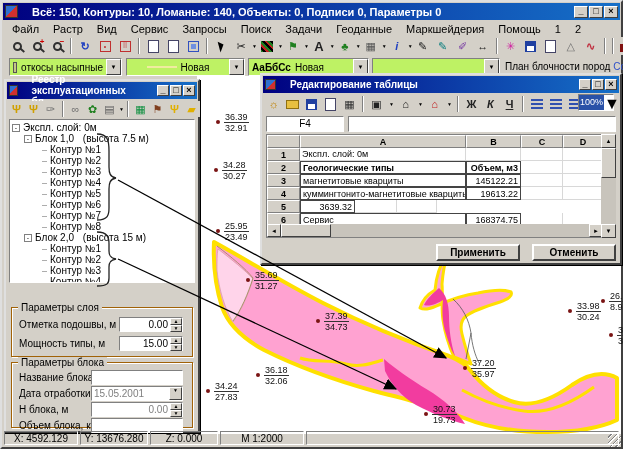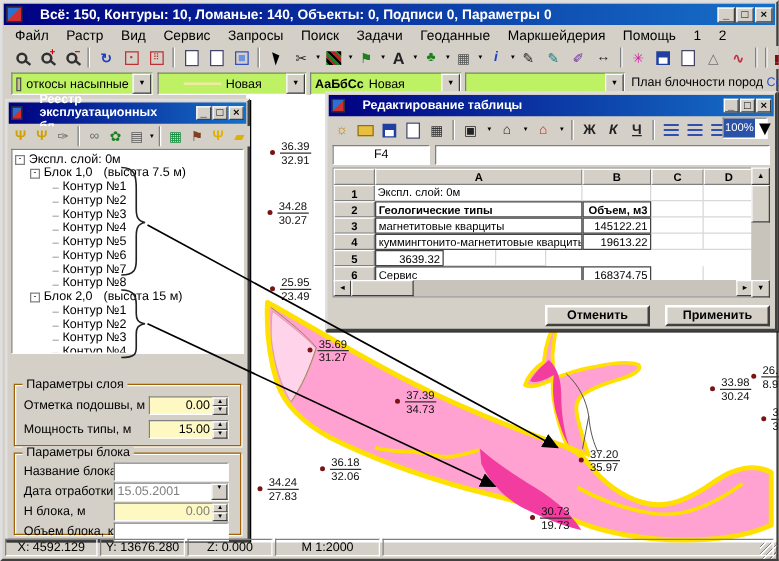--- a/index.html
+++ b/index.html
@@ -63,21 +63,21 @@
   #regtools .tbtn{min-width:17px;height:16px;font-size:11px}
   #regtree{position:absolute;left:3px;top:38px;width:186px;height:164px;background:#fff;
            border:1px solid;border-color:#808080 #fff #fff #808080;font-size:10px;overflow:hidden;padding:2px 0 0 2px}
   .trow{height:11px;display:flex;align-items:center;gap:3px;white-space:nowrap}
   .pmbox{width:8px;height:8px;border:1px solid #808080;background:#fff;font-size:7px;line-height:6px;text-align:center;color:#000;flex:0 0 auto}
   .tick{color:#808080;font-size:9px}
   .group{position:absolute;left:5px;right:5px;border:1px solid #a16207;box-shadow:1px 1px 0 #fff,inset 1px 1px 0 #fff}
   .gleg{position:absolute;top:-6px;left:6px;background:#d4d0c8;padding:0 3px;font-size:10px}
   .frow{position:absolute;left:7px;right:7px;height:14px;font-size:10px}
   .frow .flbl{position:absolute;left:0;top:2px}
-  .spin{position:absolute;right:2px;top:0;width:64px;height:15px;background:#fef9c3;
+  .spin{position:absolute;right:2px;top:0;width:64px;height:15px;background:#ffffff;
         border:1px solid;border-color:#808080 #fff #fff #808080;font-size:10px}
   .spin .sval{position:absolute;left:2px;right:14px;top:1px;text-align:right}
   .sbtns{position:absolute;right:0;top:0;width:12px;height:100%;display:flex;flex-direction:column}
   .sbtns span{flex:1;background:#d4d0c8;border:1px solid;border-color:#fff #404040 #404040 #fff;
         font-size:5px;line-height:5px;text-align:center;color:#000}
   .txtin{position:absolute;right:2px;top:0;width:92px;height:15px;background:#fff;
         border:1px solid;border-color:#808080 #fff #fff #808080;font-size:10px;padding:1px 2px}
   .gray{color:#808080}
   
   #tabwin{position:absolute;left:258px;top:71px;width:362px;height:192px;z-index:35;
@@ -591,22 +591,22 @@
         <span style="flex:1"></span>
         <span class="scrbtn">►</span>
       </div>
     </div>
     <div id="vscroll">
       <span class="scrbtnv">▲</span>
       <span class="thumbv" style="display:block"></span>
       <span class="scrbtnv" style="position:absolute;bottom:0;width:100%">▼</span>
     </div>
     <div id="tabbtns">
+      <span class="pushbtn">Применить</span>
       <span class="pushbtn">Отменить</span>
-      <span class="pushbtn">Применить</span>
     </div>
   </div>
 
   <svg id="overlay" width="623" height="449">
     <defs>
       <marker id="ah" markerWidth="11" markerHeight="9" refX="9" refY="4.5" orient="auto">
         <path d="M0,0 L10,4.5 L0,9 Z" fill="#000"></path>
       </marker>
     </defs>
     <path d="M95,132 C106,132 107,139 107,149 L107,165 C107,171 108,175 114,176 C108,177 107,181 107,187 L107,206 C107,213 106,218 95,218" fill="none" stroke="#222" stroke-width="1.3"></path>

